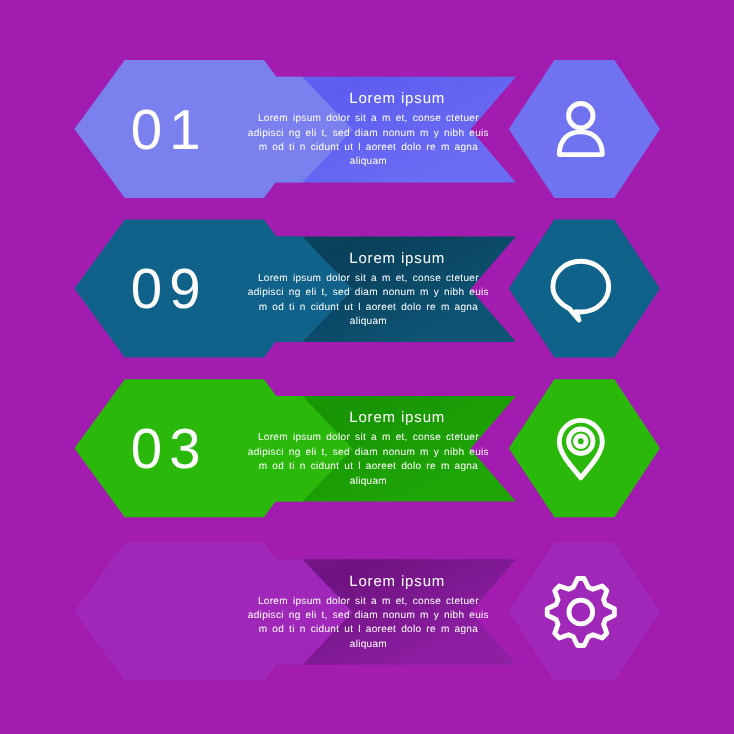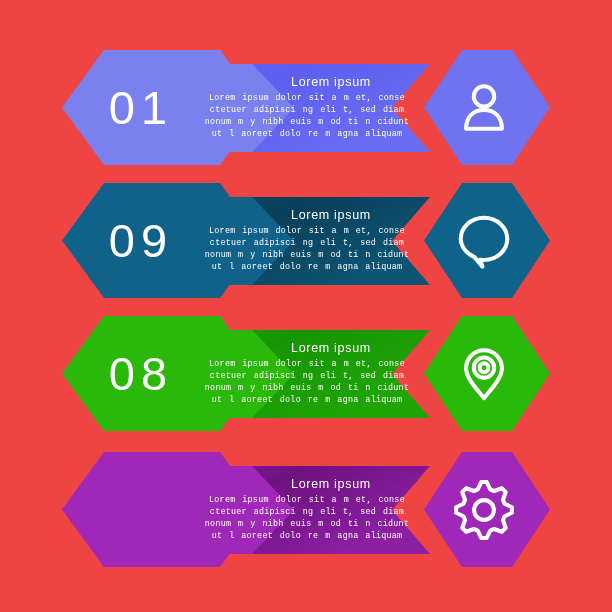--- a/index.html
+++ b/index.html
@@ -12,21 +12,21 @@
     height: 612px;
     background: #ffffff;
     font-family: "Liberation Sans", sans-serif;
     overflow: hidden;
   }
 
   #board {
     position: relative;
     width: 612px;
     height: 612px;
-    background: #ef4444;
+    background: #a21caf;
   }
 
   .panel {
     position: absolute;
     left: 0;
     width: 612px;
     height: 135px;
   }
 
   .panel-svg {
@@ -80,21 +80,21 @@
   .tb-title {
     font-family: "Liberation Sans", sans-serif;
     font-size: 12.5px;
     font-weight: 400;
     letter-spacing: 0.7px;
     margin-bottom: 3px;
     color: #ffffff;
     margin-left: 48px;
   }
   .tb-body {
-    font-family: Liberation Mono, monospace;
+    font-family: Liberation Sans, sans-serif;
     font-size: 8.4px;
     font-weight: 400;
     line-height: 1.45;
     letter-spacing: 0.25px;
     color: #ffffff;
     width: 210px;
     word-spacing: 1.6px;
   }
 
   
@@ -187,21 +187,21 @@
           <linearGradient id="hexgrad2" x1="0" y1="0" x2="1" y2="0.4">
             <stop offset="0%" stop-color="#2ab80a"></stop>
             <stop offset="100%" stop-color="#2ab80a"></stop>
           </linearGradient>
         </defs>
         <polygon points="104,24 430,24 392,68 430,112 104,112" fill="url(#bandgrad2)"></polygon>
         <polygon points="104,24 252,24 294,68 252,112 104,112" fill="#2ab80a"></polygon>
         <polygon points="104,10 220,10 262,67.5 220,125 104,125 62,67.5" fill="url(#hexgrad2)"></polygon>
         <polygon points="462,10 512,10 550,67.5 512,125 462,125 424,67.5" fill="#2ab80a"></polygon>
       </svg>
-      <div class="num">08</div>
+      <div class="num">03</div>
       <div class="textblock">
         <div class="tb-title">Lorem ipsum</div>
         <div class="tb-body">Lorem ipsum dolor sit a      m et, conse  ctetuer adipisci  ng eli t, sed diam     nonum   m y nibh euis  m od ti  n cidunt ut l    aoreet dolo   re m agna aliquam</div>
       </div>
       <div class="iconbox">
         <svg xmlns="http://www.w3.org/2000/svg" width="62" height="62" viewBox="0 0 64 64">
           <path d="M32 7.5 C42.2 7.5 50.5 15.8 50.5 26 C50.5 37 38 49 32 57 C26 49 13.5 37 13.5 26 C13.5 15.8 21.8 7.5 32 7.5 Z" fill="none" stroke="#ffffff" stroke-width="4.2" stroke-linecap="round" stroke-linejoin="round"></path>
           <circle cx="32" cy="25.5" r="10.5" fill="none" stroke="#ffffff" stroke-width="4.2" stroke-linecap="round" stroke-linejoin="round"></circle>
           <circle cx="32" cy="25.5" r="4.6" fill="none" stroke="#ffffff" stroke-width="4.2" stroke-linecap="round" stroke-linejoin="round"></circle>
         </svg>

